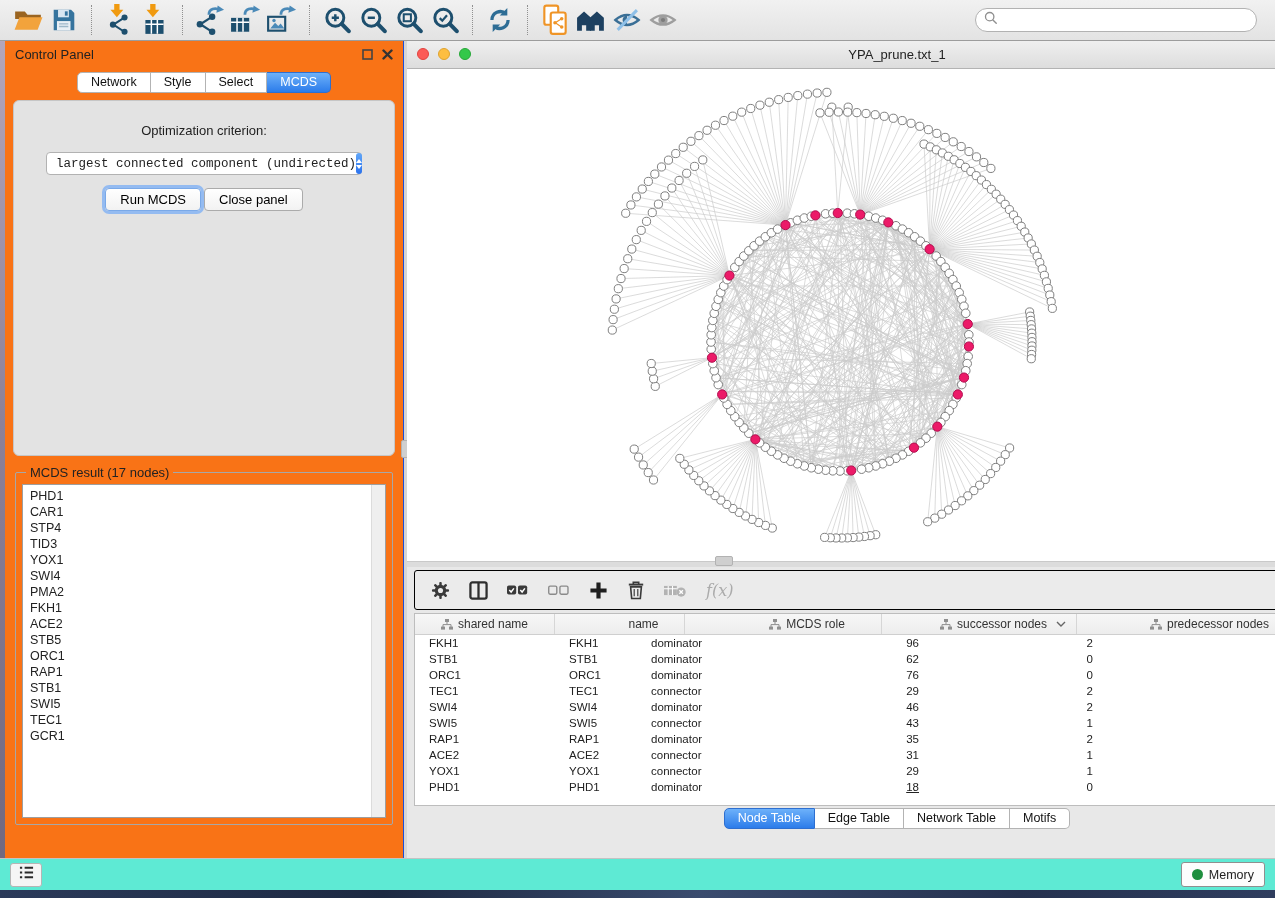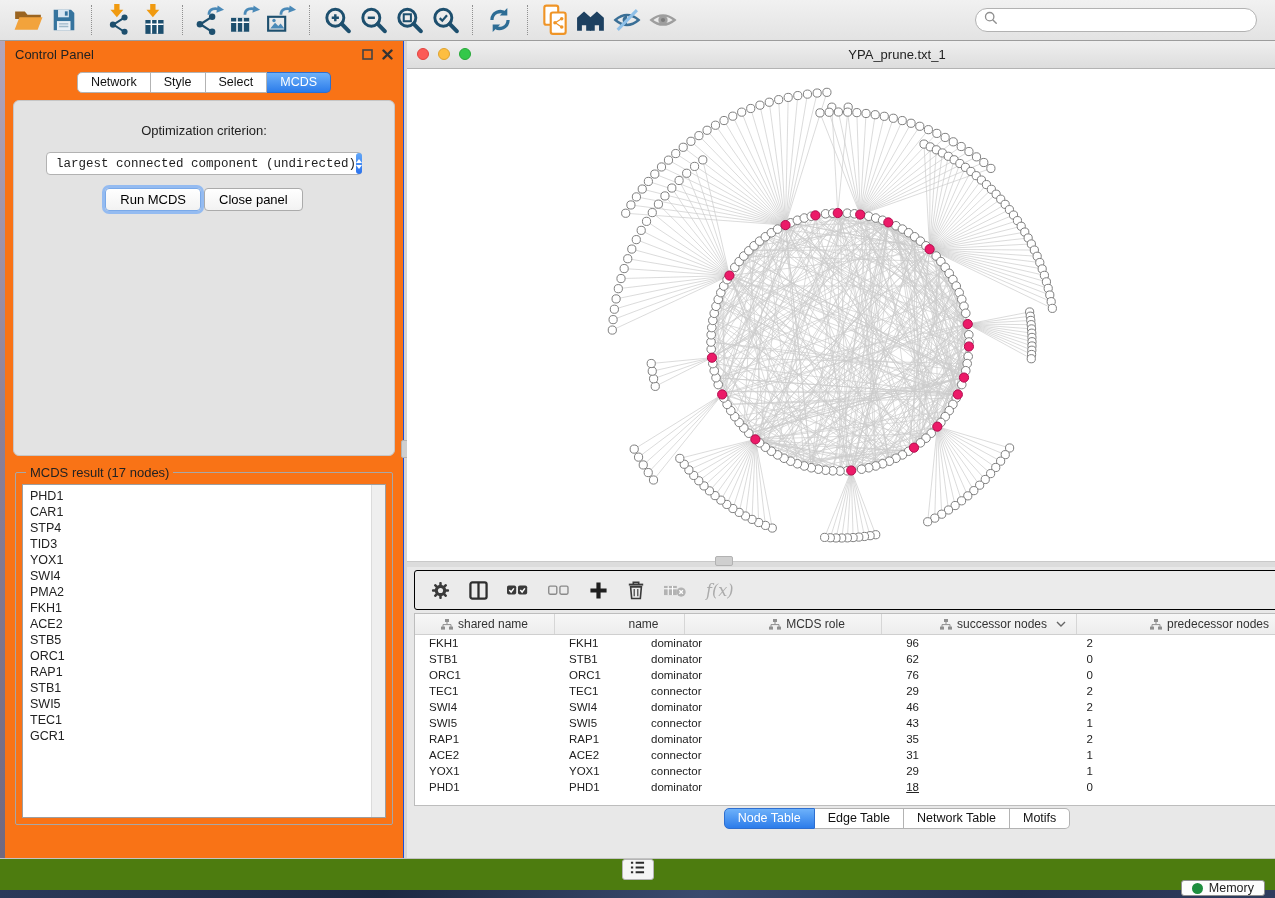--- a/index.html
+++ b/index.html
@@ -63,21 +63,21 @@
   .th{display:flex;align-items:center;justify-content:center;gap:5px;border-right:1px solid #d6d6d6;box-sizing:border-box;position:relative;}
   .th .sort{margin-left:4px;display:flex;}
   .trow{display:flex;height:16px;font-size:11.5px;align-items:center;}
   .td{box-sizing:border-box;white-space:nowrap;overflow:hidden;}
   .td.left{padding-left:14px;text-align:left;}
   .td.num{text-align:right;}
   #tbody-scroll{position:absolute;right:0;top:21px;bottom:0;width:13px;background:#fafafa;border-left:1px solid #e2e2e2;}
   #tbody-thumb{position:absolute;left:2px;top:4px;width:8px;height:72px;background:#b5b5b5;border-radius:4px;}
   #bottom-tabs{height:25px;display:flex;justify-content:center;align-items:center;}
   
-  #status-bar{position:absolute;left:0;top:858px;width:1275px;height:32px;background:#4d7c0f;border-top:1px solid #c3c3c3;display:flex;align-items:center;padding:0 10px;box-sizing:border-box;flex-direction:column;}
+  #status-bar{position:absolute;left:0;top:858px;width:1275px;height:32px;background:#5eead4;border-top:1px solid #c3c3c3;display:flex;align-items:center;padding:0 10px;box-sizing:border-box;}
   #list-btn{width:30px;height:22px;background:#f5f5f5;border:1px solid #b5b5b5;border-radius:3px;display:flex;align-items:center;justify-content:center;}
   #memory-btn{margin-left:auto;height:23px;background:#fdfdfd;border:1px solid #8f8f8f;border-radius:3px;display:flex;align-items:center;gap:6px;padding:0 10px;font-size:12.5px;}
   #memory-dot{width:11px;height:11px;border-radius:50%;}
 </style>
 </head>
 <body>
 
 <div id="app">
 
   <div id="toolbar">

